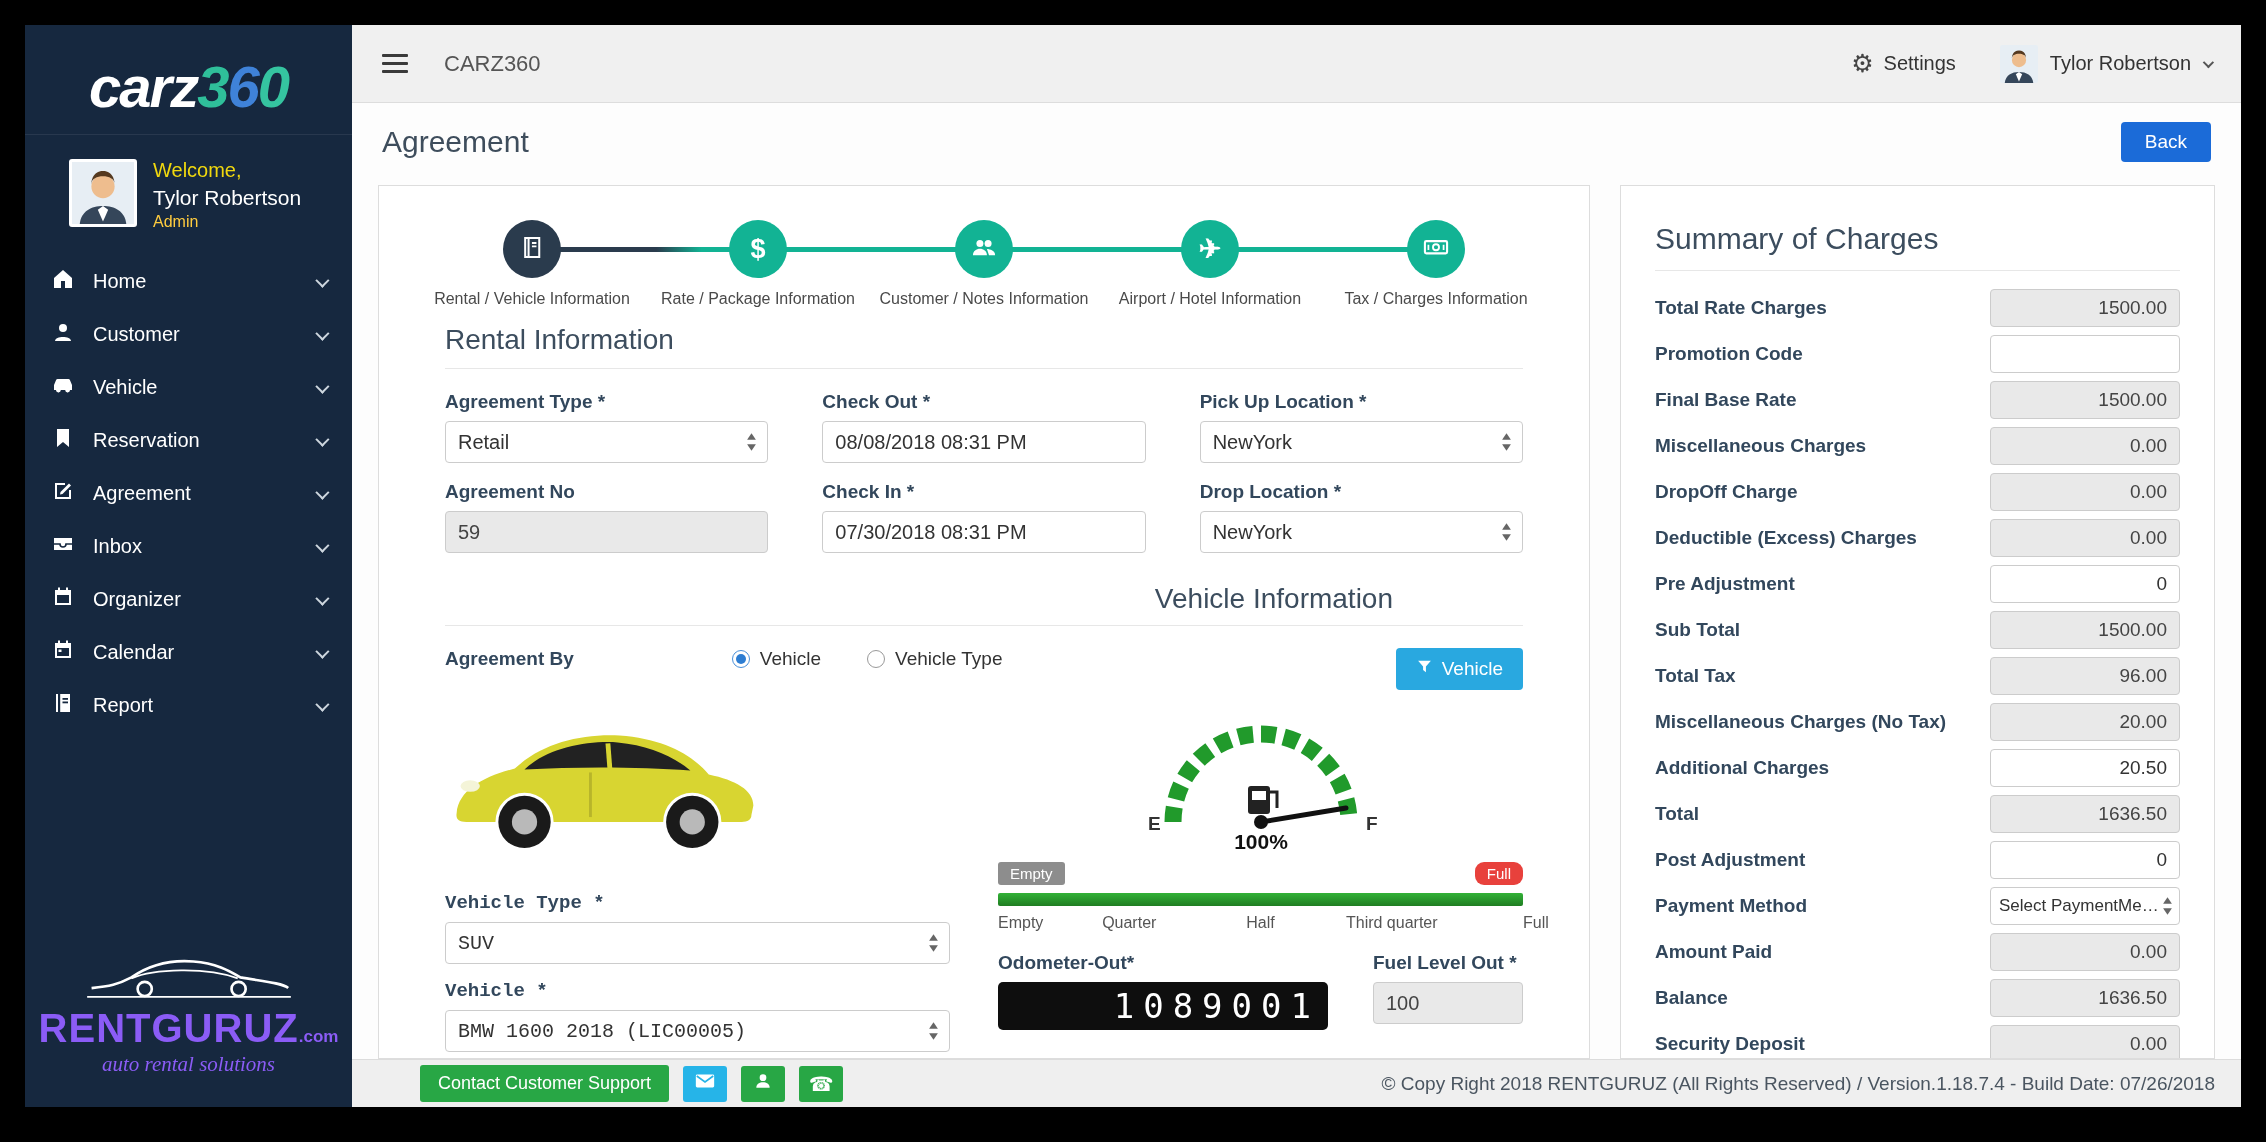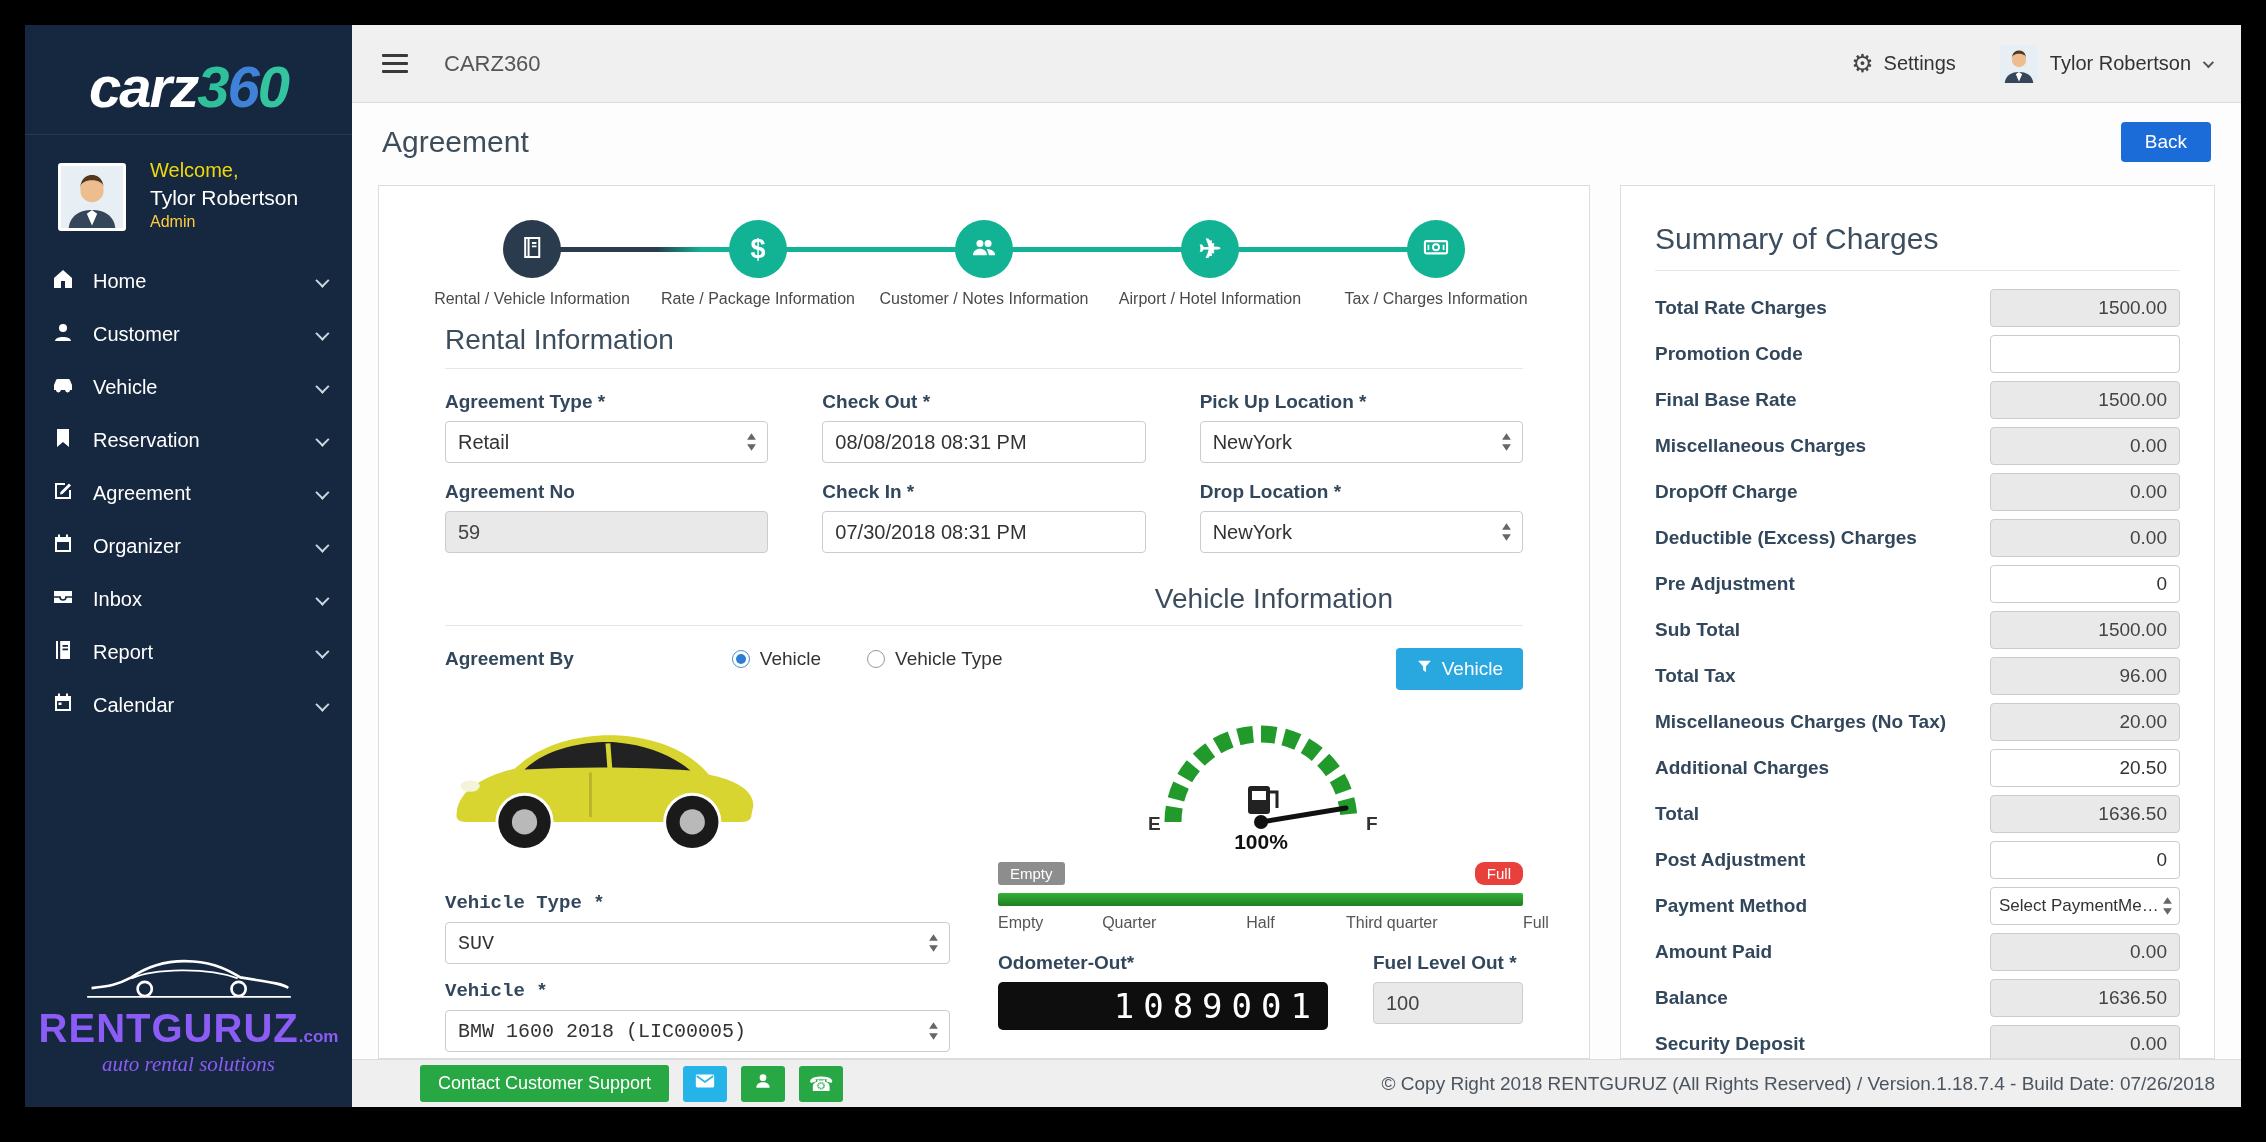--- a/index.html
+++ b/index.html
@@ -5,21 +5,21 @@
   * { box-sizing: border-box; margin: 0; padding: 0; }
   html,body { width: 2266px; height: 1142px; }
   body { background:#000; font-family:"Liberation Sans",sans-serif; position:relative; overflow:hidden; }
   .app { position:absolute; left:25px; top:25px; width:2216px; height:1082px; display:flex; background:#fff; }
 
   
   .sidebar { width:327px; background:#16283f; display:flex; flex-direction:column; flex-shrink:0; }
   .logo { padding:28px 10px 14px; text-align:center; border-bottom:1px solid rgba(255,255,255,.08); }
   .logo-text { font-style:italic; font-weight:bold; font-size:58px; letter-spacing:-2px; color:#fff; }
   .logo-text .n3 { color:#2fbf9a; } .logo-text .n6 { color:#3f82d8; } .logo-text .n0 { color:#35c4a0; }
-  .welcome { display:flex; gap:24px; padding:24px 33px 18px; align-items:flex-end; }
+  .welcome { display:flex; gap:16px; padding:24px 44px 18px; align-items:flex-start; }
   .avatar { width:68px; height:68px; border:3px solid #fff; border-radius:3px; overflow:hidden; background:#e7eef4; flex-shrink:0; }
   .avatar svg { display:block; width:100%; height:100%; }
   .w-hello { color:#f0d80e; font-size:20px; }
   .w-name { color:#fff; font-size:21px; margin:4px 0 3px; }
   .w-role { color:#ffcc3f; font-size:16px; }
   .nav { display:flex; flex-direction:column; margin-top:6px; }
   .nav-item { display:flex; align-items:center; gap:18px; padding:12px 26px; color:#fff; font-size:20px; cursor:pointer; }
   .nav-item svg { width:24px; height:24px; flex-shrink:0; }
   .chev { margin-left:auto; width:10px; height:10px; border-right:2px solid #cdd6de; border-bottom:2px solid #cdd6de; transform:rotate(45deg) translateY(-2px); }
   .brand { margin-top:auto; text-align:center; padding:16px 10px 30px; color:#8b5cf6; }
@@ -180,55 +180,55 @@
       <div class="nav-item">
         <span><svg viewBox="0 0 24 24">
               <path d="M4 4h10v2H6v12h12v-7h2v9H4Z" fill="#fff"></path>
               <path d="M9.5 13 18 4.5 20 6.5 11.5 15l-2.5.5Z" fill="#fff"></path>
             </svg></span>
         <span>Agreement</span>
         <span class="chev"></span>
       </div>
       <div class="nav-item">
         <span><svg viewBox="0 0 24 24">
+              <path d="M3 6h18v12H3Z" fill="#fff"></path>
+              <path d="M3 12h6a3 3 0 0 0 6 0h6" stroke="#16283f" stroke-width="1.6" fill="none"></path>
+            </svg></span>
+        <span>Inbox</span>
+        <span class="chev"></span>
+      </div>
+      <div class="nav-item">
+        <span><svg viewBox="0 0 24 24">
               <rect x="4" y="5" width="16" height="15" fill="#fff"></rect>
               <rect x="6" y="10" width="12" height="8" fill="#16283f"></rect>
               <rect x="7" y="2.5" width="2" height="4" fill="#fff"></rect>
               <rect x="15" y="2.5" width="2" height="4" fill="#fff"></rect>
             </svg></span>
         <span>Organizer</span>
-        <span class="chev"></span>
-      </div>
-      <div class="nav-item">
-        <span><svg viewBox="0 0 24 24">
-              <path d="M3 6h18v12H3Z" fill="#fff"></path>
-              <path d="M3 12h6a3 3 0 0 0 6 0h6" stroke="#16283f" stroke-width="1.6" fill="none"></path>
-            </svg></span>
-        <span>Inbox</span>
-        <span class="chev"></span>
-      </div>
-      <div class="nav-item">
-        <span><svg viewBox="0 0 24 24">
-              <path d="M5 3h14v18H5Z" fill="#fff"></path>
-              <rect x="7" y="3" width="2.2" height="18" fill="#16283f"></rect>
-              <rect x="11.5" y="7" width="5.5" height="1.8" fill="#16283f"></rect>
-              <rect x="11.5" y="10.5" width="5.5" height="1.8" fill="#16283f"></rect>
-            </svg></span>
-        <span>Report</span>
         <span class="chev"></span>
       </div>
       <div class="nav-item">
         <span><svg viewBox="0 0 24 24">
               <rect x="4" y="5" width="16" height="15" fill="#fff"></rect>
               <rect x="6" y="10" width="12" height="8" fill="#16283f"></rect>
               <rect x="7.5" y="11.5" width="3" height="2.5" fill="#fff"></rect>
               <rect x="7" y="2.5" width="2" height="4" fill="#fff"></rect>
               <rect x="15" y="2.5" width="2" height="4" fill="#fff"></rect>
             </svg></span>
         <span>Calendar</span>
+        <span class="chev"></span>
+      </div>
+      <div class="nav-item">
+        <span><svg viewBox="0 0 24 24">
+              <path d="M5 3h14v18H5Z" fill="#fff"></path>
+              <rect x="7" y="3" width="2.2" height="18" fill="#16283f"></rect>
+              <rect x="11.5" y="7" width="5.5" height="1.8" fill="#16283f"></rect>
+              <rect x="11.5" y="10.5" width="5.5" height="1.8" fill="#16283f"></rect>
+            </svg></span>
+        <span>Report</span>
         <span class="chev"></span>
       </div>
     </div>
 
     <div class="brand">
       <span>
         <svg width="230" height="62" viewBox="0 0 240 70">
             <path d="M10 52 C30 50 40 48 55 40 C75 26 100 20 125 22 C150 24 165 32 178 40 C200 44 225 46 232 52" stroke="#fff" fill="none" stroke-width="3"></path>
             <path d="M55 41 C80 30 140 28 175 41" stroke="#fff" fill="none" stroke-width="2"></path>
             <circle cx="70" cy="53" r="8" stroke="#fff" fill="none" stroke-width="3"></circle>

